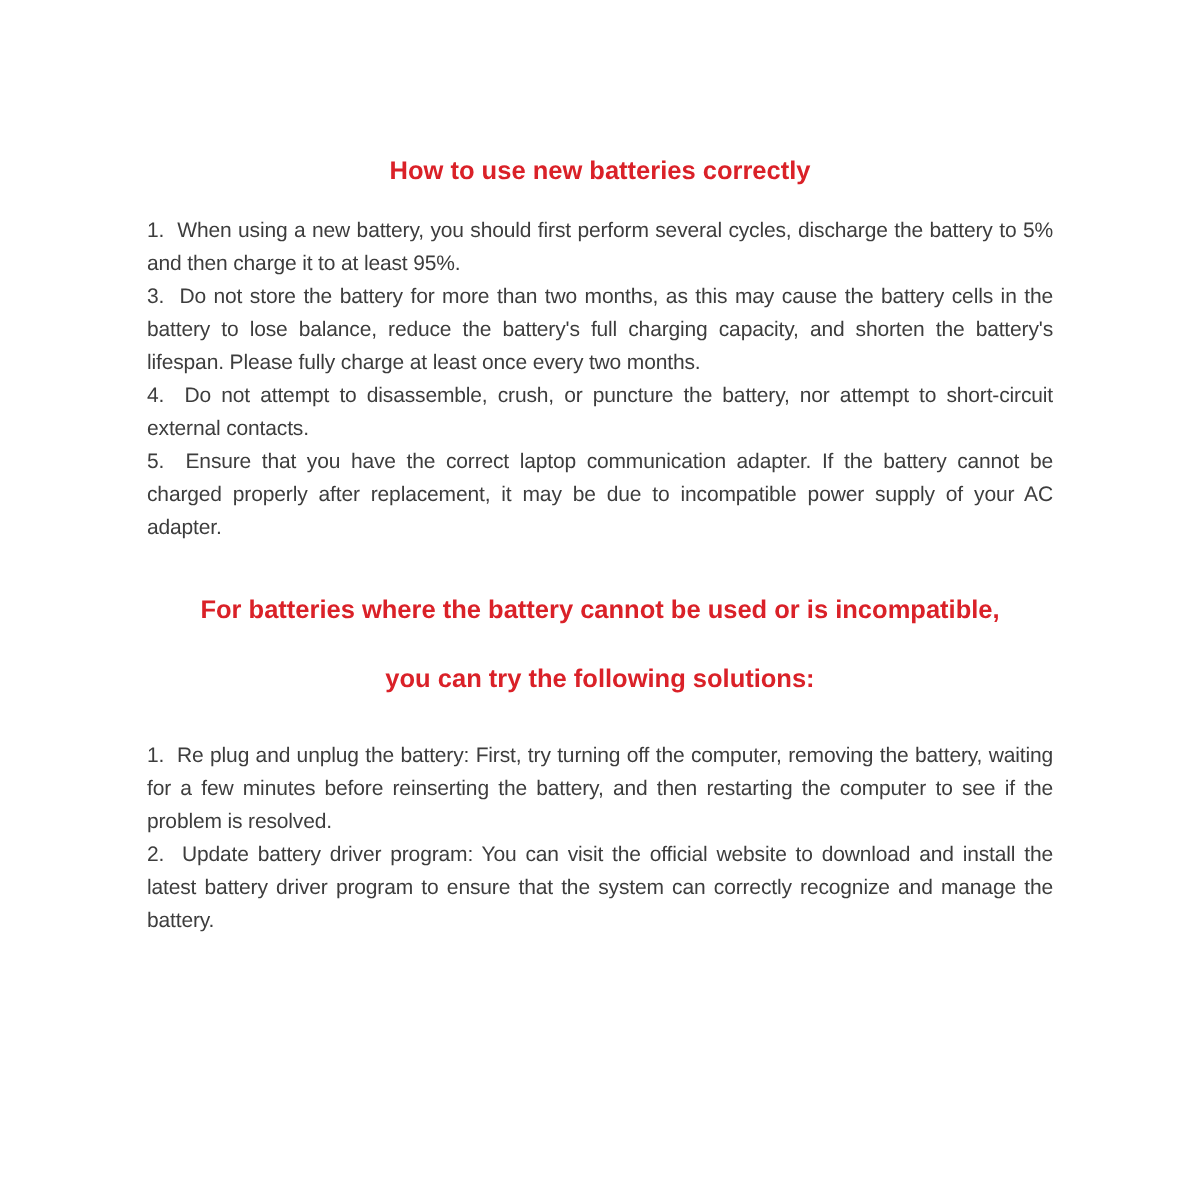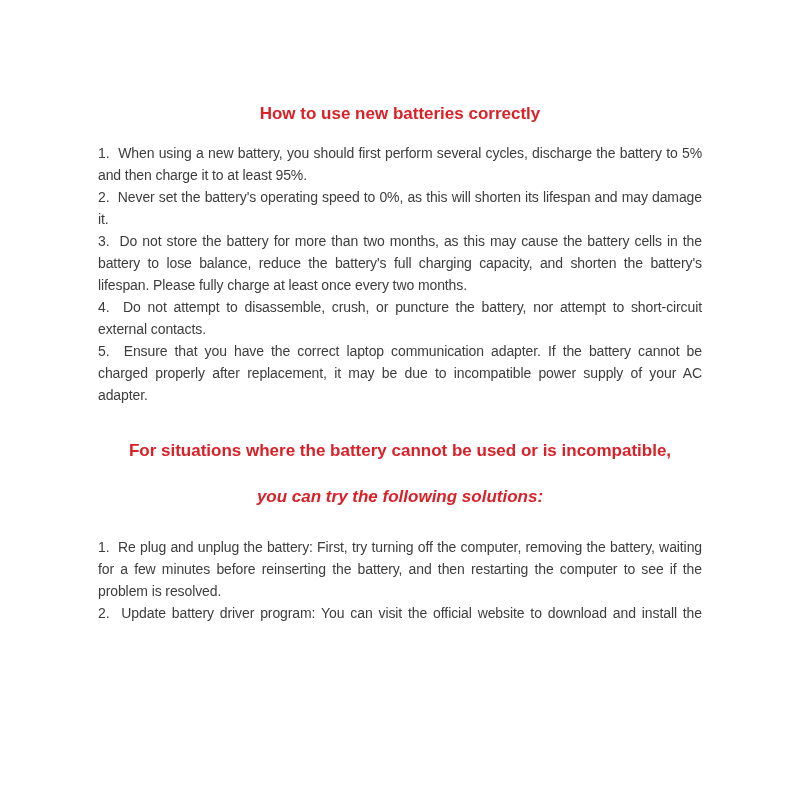--- a/index.html
+++ b/index.html
@@ -35,39 +35,38 @@
   }
   .sub-heading {
     margin: 0;
     text-align: center;
     font-size: 17px;
     line-height: 22px;
     font-weight: 700;
     color: var(--heading-color, #da2128);
   }
   .sub-heading.line1 { margin-top: 34px; }
-  .sub-heading.line2 { margin-top: 24px; font-style: italic; }
+  .sub-heading.line2 { margin-top: 24px; }
   .body-text.second { margin-top: 28px; }
 </style>
 </head>
 <body>
 
 <div class="page">
 
   <h1 class="main-heading">How to use new batteries correctly</h1>
 
   <div class="body-text first">
     <p>1.&nbsp; When using a new battery, you should first perform several cycles, discharge the battery to 5% and then charge it to at least 95%.</p>
-    <p>2.&nbsp; Never set the battery's operating speed to 0%, as this will shorten its lifespan and may damage it.</p>
     <p>3.&nbsp; Do not store the battery for more than two months, as this may cause the battery cells in the battery to lose balance, reduce the battery's full charging capacity, and shorten the battery's lifespan. Please fully charge at least once every two months.</p>
     <p>4.&nbsp; Do not attempt to disassemble, crush, or puncture the battery, nor attempt to short-circuit external contacts.</p>
     <p>5.&nbsp; Ensure that you have the correct laptop communication adapter. If the battery cannot be charged properly after replacement, it may be due to incompatible power supply of your AC adapter.</p>
   </div>
 
-  <h2 class="sub-heading line1">For situations where the battery cannot be used or is incompatible,</h2>
+  <h2 class="sub-heading line1">For batteries where the battery cannot be used or is incompatible,</h2>
 
   <h2 class="sub-heading line2">you can try the following solutions:</h2>
 
   <div class="body-text second">
     <p>1.&nbsp; Re plug and unplug the battery: First, try turning off the computer, removing the battery, waiting for a few minutes before reinserting the battery, and then restarting the computer to see if the problem is resolved.</p>
     <p>2.&nbsp; Update battery driver program: You can visit the official website to download and install the latest battery driver program to ensure that the system can correctly recognize and manage the battery.</p>
   </div>
 
 </div>
 

